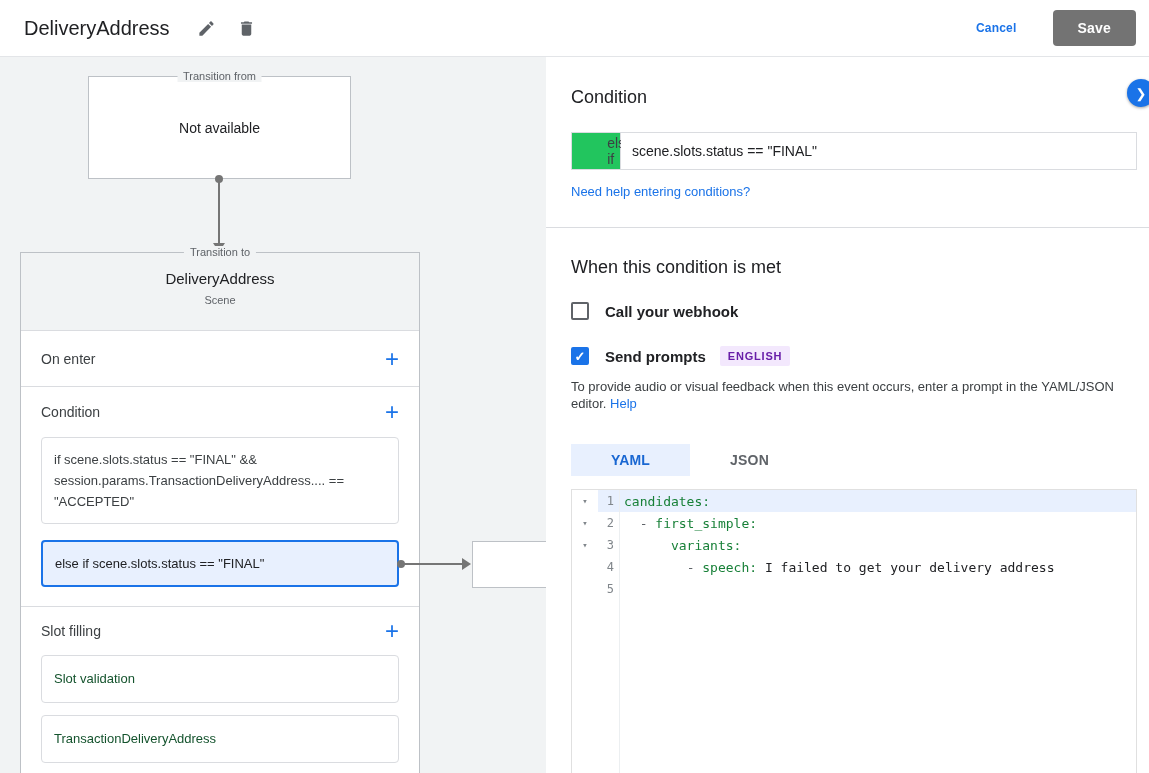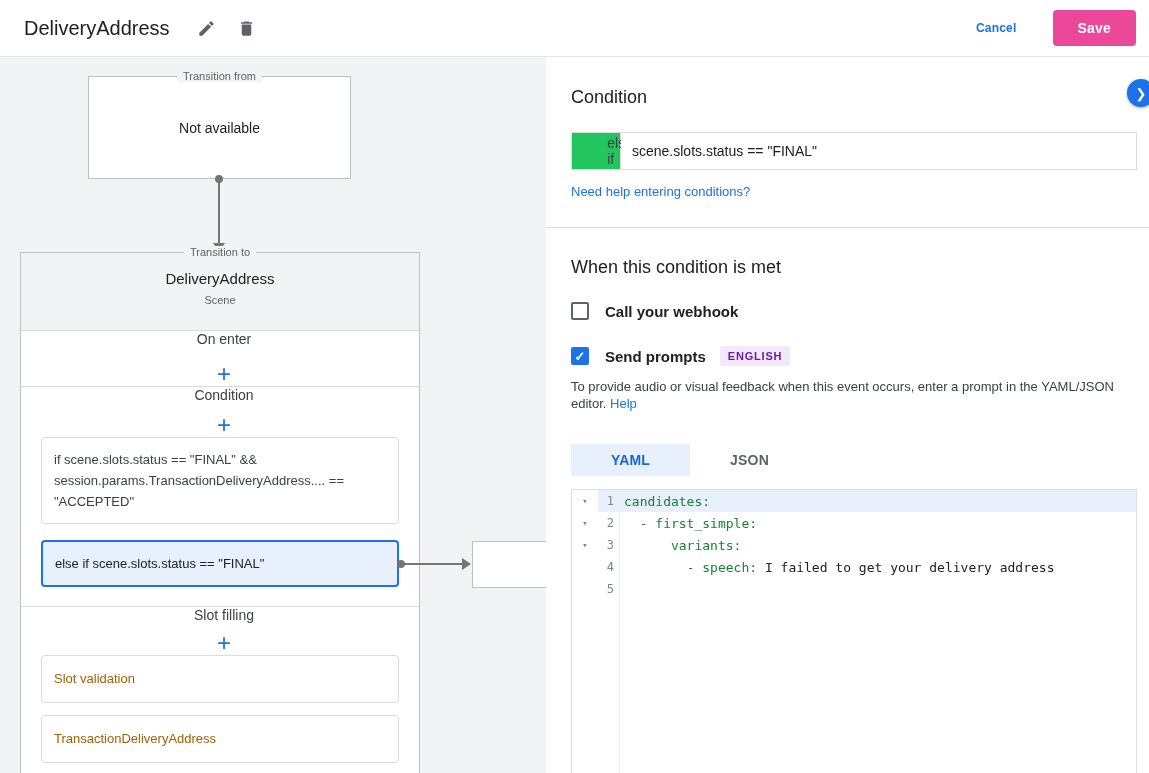--- a/index.html
+++ b/index.html
@@ -13,21 +13,21 @@
   .topbar {
     position:absolute; top:0; left:0; right:0; height:57px; background:#fff;
     border-bottom:1px solid #e3e5e8; display:flex; align-items:center;
     padding:0 13px 0 24px; z-index:10;
   }
   .topbar-title { font-size:20px; margin-right:20px; }
   .icon-btn { width:34px; height:34px; border-radius:50%; display:flex; align-items:center; justify-content:center; color:#5f6368; cursor:pointer; margin-right:6px; }
   .icon-btn svg { width:19px; height:19px; fill:currentColor; }
   .spacer { flex:1; }
   .cancel-btn { color:#1a73e8; font-size:12px; font-weight:700; letter-spacing:.2px; cursor:pointer; }
-  .save-btn { margin-left:36px; height:36px; padding:0 25px; background:#ec4899; color:#fff;
+  .save-btn { margin-left:36px; height:36px; padding:0 25px; background:#737373; color:#fff;
     border:none; border-radius:4px; font-size:14px; font-weight:700; letter-spacing:.2px;
     display:flex; align-items:center; cursor:pointer; font-family:inherit; }
 
   
   .canvas { position:absolute; top:57px; left:0; width:546px; bottom:0; background:#f1f3f4; overflow:hidden; }
 
   .from-box { position:absolute; left:88px; top:19px; width:263px; height:103px;
     background:#fff; border:1px solid #bdc1c6; display:flex; align-items:center; justify-content:center; }
   .node-label { position:absolute; top:-7px; left:50%; transform:translateX(-50%);
     background:#f1f3f4; padding:0 6px; font-size:11px; color:#5f6368; white-space:nowrap; }
@@ -38,33 +38,33 @@
   .v-arrow { position:absolute; left:213px; top:186px; width:0; height:0;
     border-left:6px solid transparent; border-right:6px solid transparent; border-top:9px solid #757575; }
 
   .scene-box { position:absolute; left:20px; top:195px; width:400px; height:620px;
     background:#fff; border:1px solid #bdc1c6; }
   .scene-header { height:78px; background:#f1f3f4; border-bottom:1px solid #dadce0; text-align:center; padding-top:17px; }
   .scene-title { font-size:15px; color:#202124; }
   .scene-sub { font-size:11px; color:#5f6368; margin-top:7px; }
 
   .row-heading { display:flex; justify-content:space-between; align-items:center;
-    padding:0 12px 0 20px; font-size:14px; color:#3c4043;flex-direction:column; }
+    padding:0 12px 0 20px; font-size:14px; color:#3c4043; }
   .on-enter { height:56px; border-bottom:1px solid #dadce0; }
   .cond-heading { height:50px; }
   .slot-heading { height:48px; }
   .plus { font-size:24px; color:#1a73e8; width:30px; text-align:center; line-height:1; cursor:pointer; }
 
   .cond-section { border-bottom:1px solid #dadce0; padding-bottom:19px; }
 
   .card { margin:0 20px; border:1px solid #dadce0; border-radius:4px; background:#fff;
     font-size:13px; color:#3c4043; }
   .card.if { padding:11px 12px; line-height:21px; margin-bottom:16px; overflow-wrap:break-word; }
   .card.else { padding:13px 12px; line-height:17px; background:#e8f0fe; border:2px solid #1a73e8; color:#202124; }
-  .card.slot { padding:14px 12px; line-height:18px; margin-bottom:12px; color:#a16207; }
+  .card.slot { padding:14px 12px; line-height:18px; margin-bottom:12px; color:#14532d; }
 
   .h-dot { position:absolute; left:397px; top:503px; width:8px; height:8px; border-radius:50%; background:#757575; }
   .h-line { position:absolute; left:401px; top:506px; width:62px; height:2px; background:#757575; }
   .h-arrow { position:absolute; left:462px; top:501px; width:0; height:0;
     border-top:6px solid transparent; border-bottom:6px solid transparent; border-left:9px solid #757575; }
   .linked-box { position:absolute; left:472px; top:484px; width:100px; height:47px;
     background:#fff; border:1px solid #bdc1c6; }
 
   
   .panel { position:absolute; top:57px; left:546px; right:0; bottom:0; background:#fff; overflow:hidden; }

